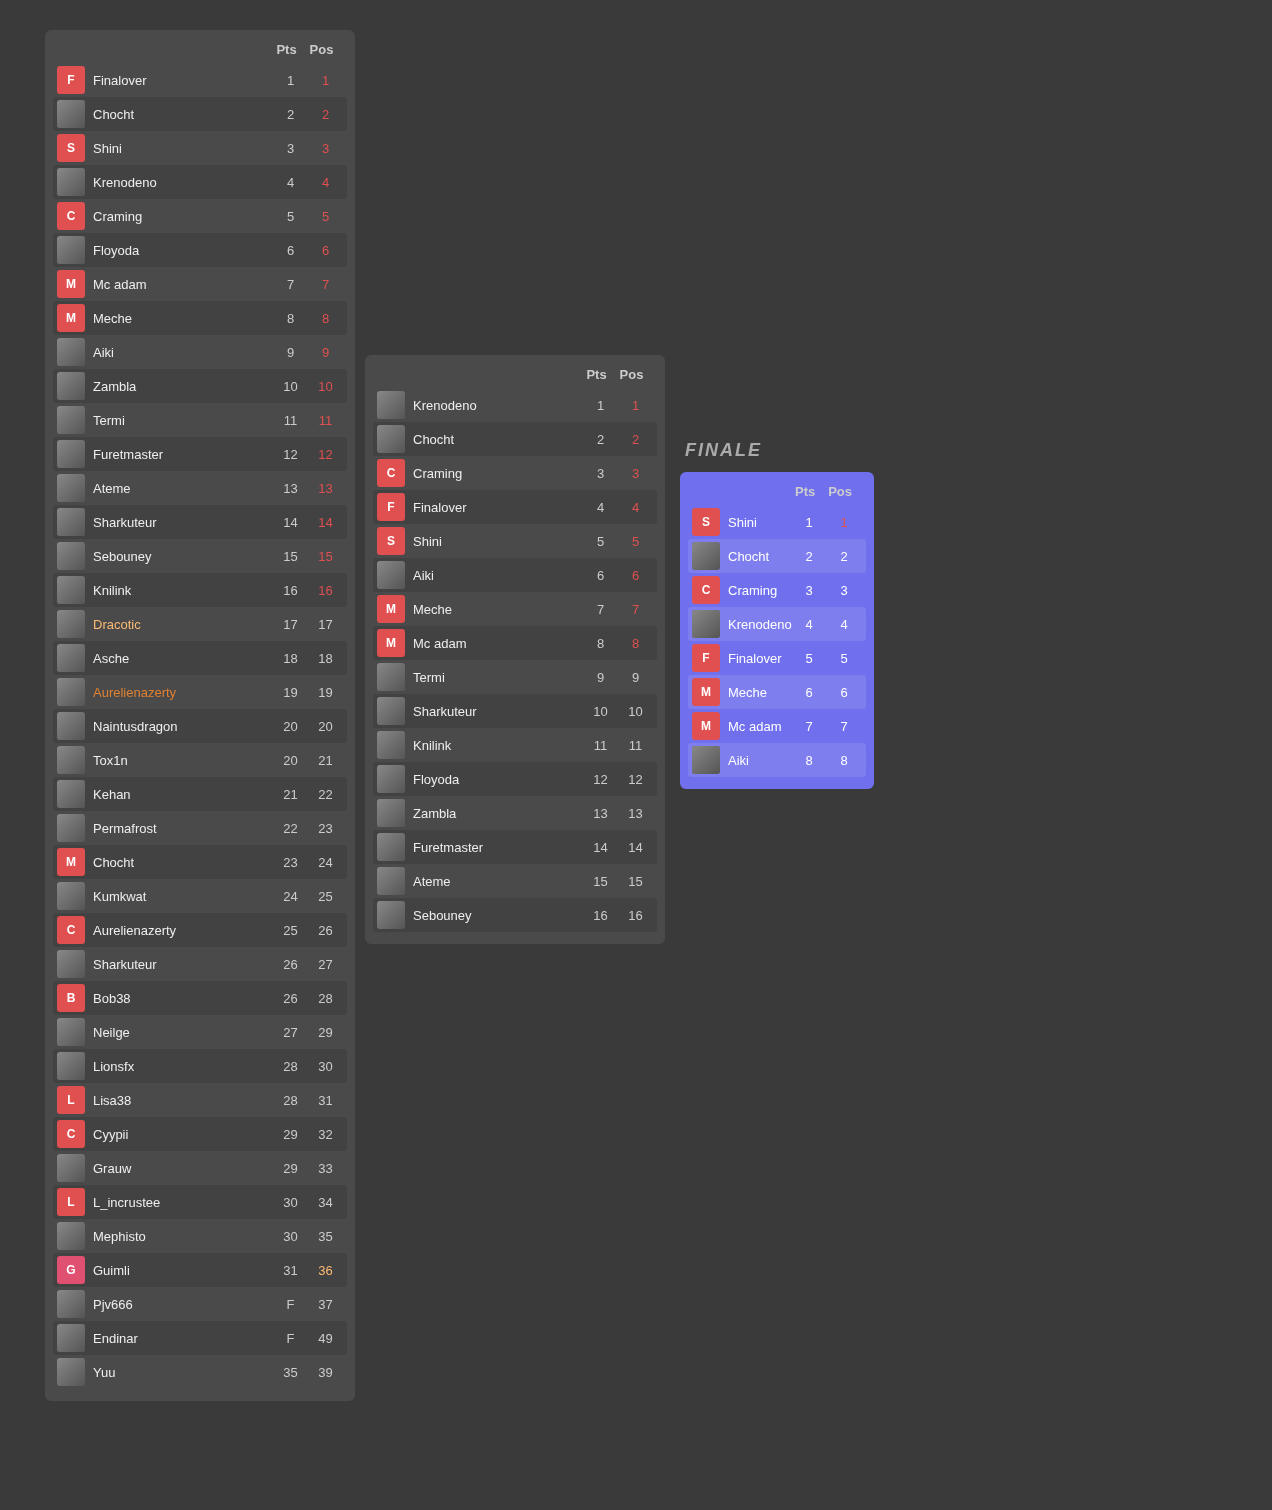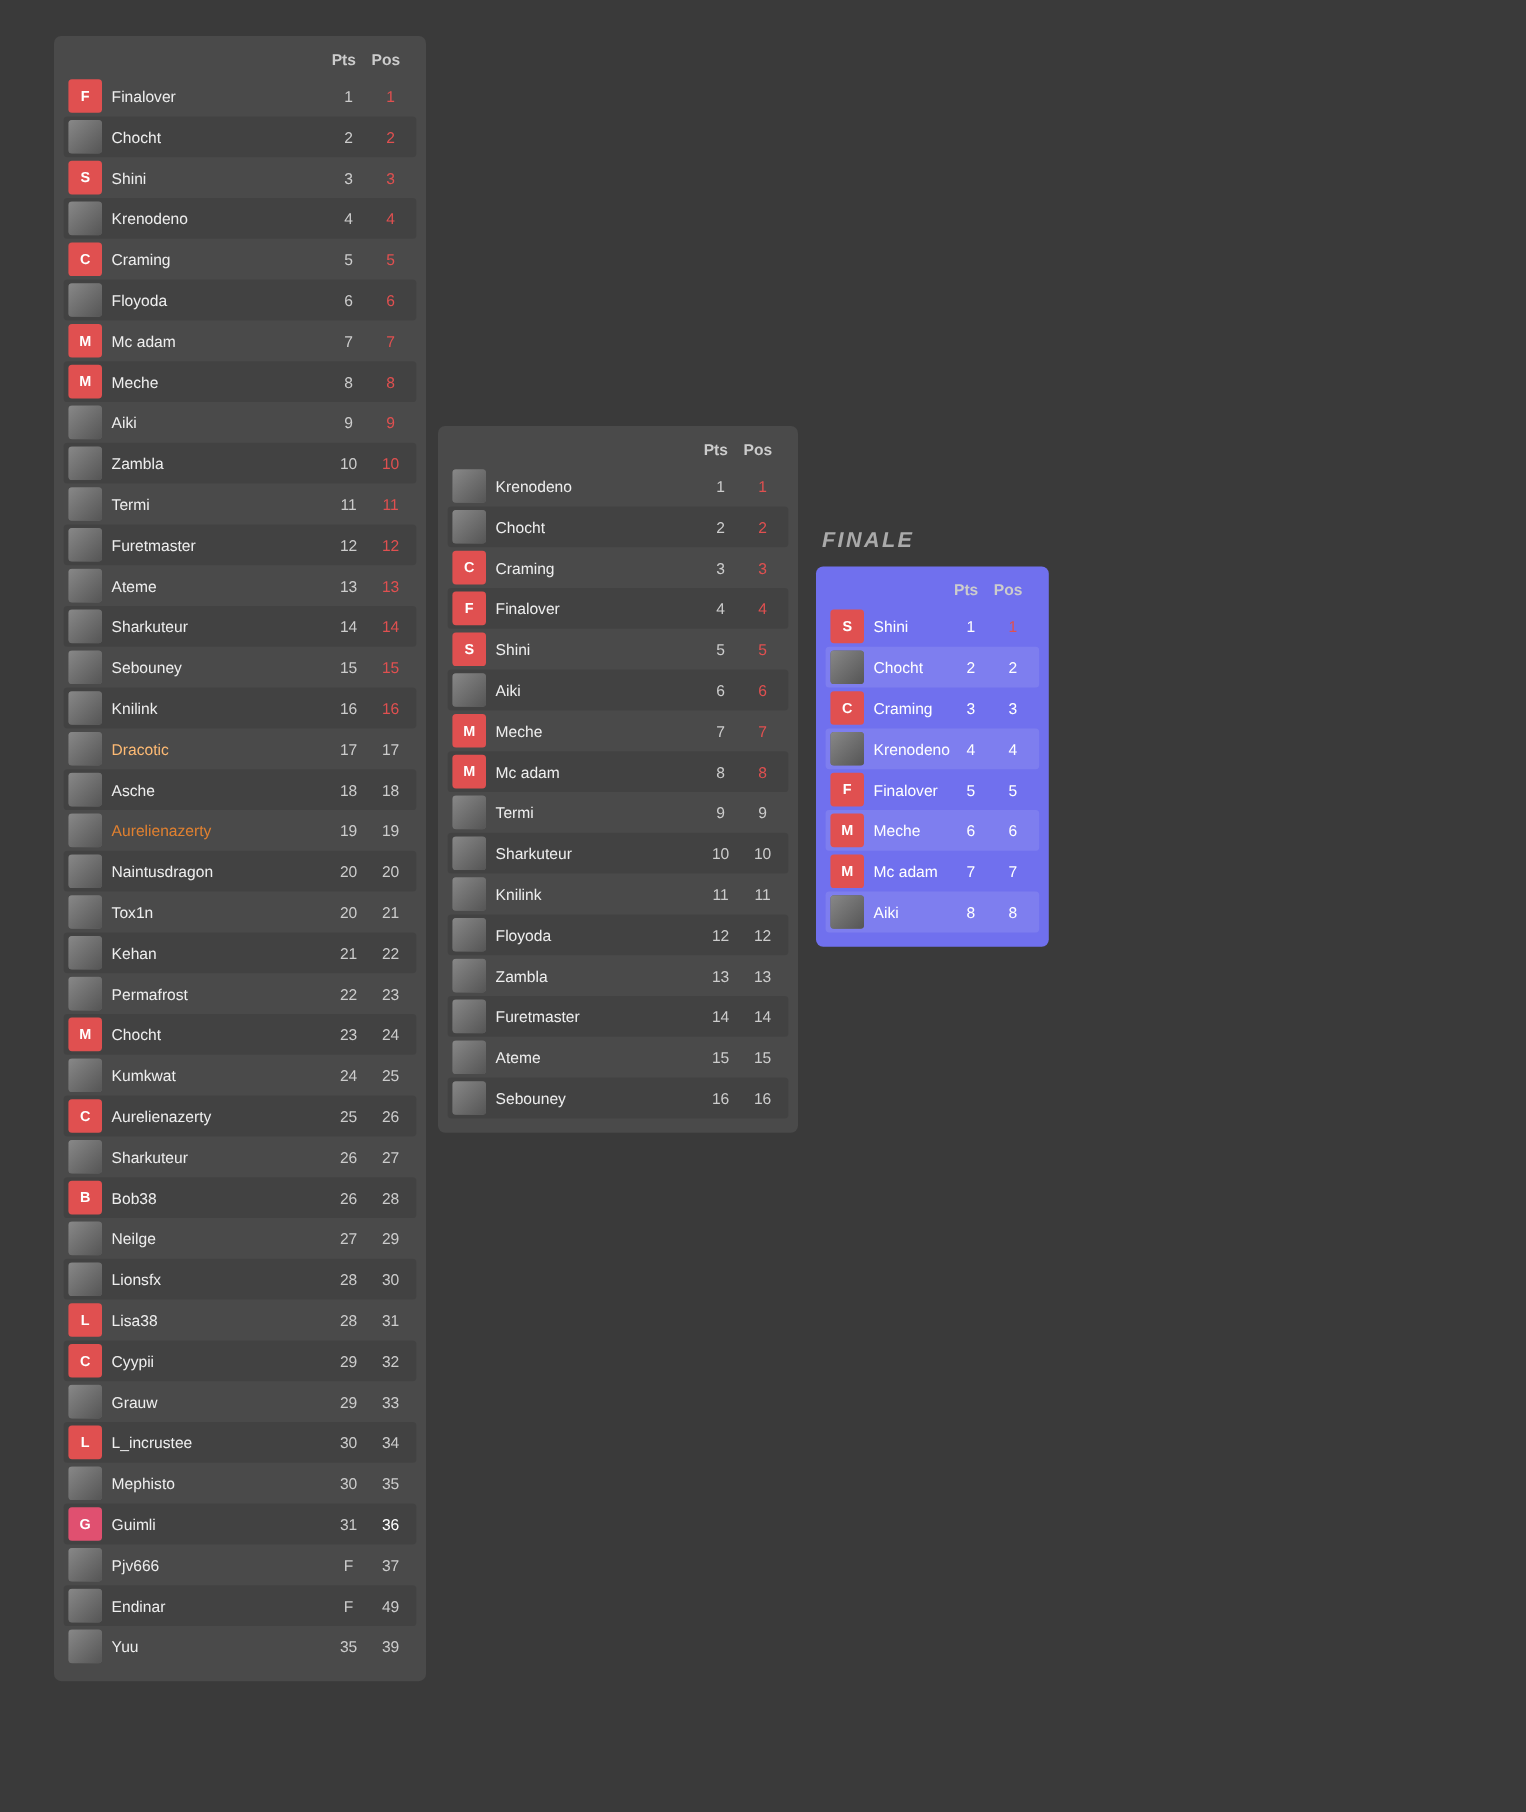--- a/index.html
+++ b/index.html
@@ -431,21 +431,21 @@
           <div class="avatar-img-placeholder"></div>
         </div>
       <span class="player-name" style="color:#eee">Mephisto</span>
       <span class="pts-col" style="color:#ccc">30</span>
       <span class="pos-col" style="color:#ccc">35</span>
     </div>
       <div class="player-row">
       <div class="avatar letter-g">G</div>
       <span class="player-name" style="color:#eee">Guimli</span>
       <span class="pts-col" style="color:#ccc">31</span>
-      <span class="pos-col" style="color:#ffffff">36</span>
+      <span class="pos-col" style="color:#fdba74">36</span>
     </div>
       <div class="player-row">
       <div class="avatar img-style av-star">
           <div class="avatar-img-placeholder"></div>
         </div>
       <span class="player-name" style="color:#eee">Pjv666</span>
       <span class="pts-col" style="color:#ccc">F</span>
       <span class="pos-col" style="color:#ccc">37</span>
     </div>
       <div class="player-row">

